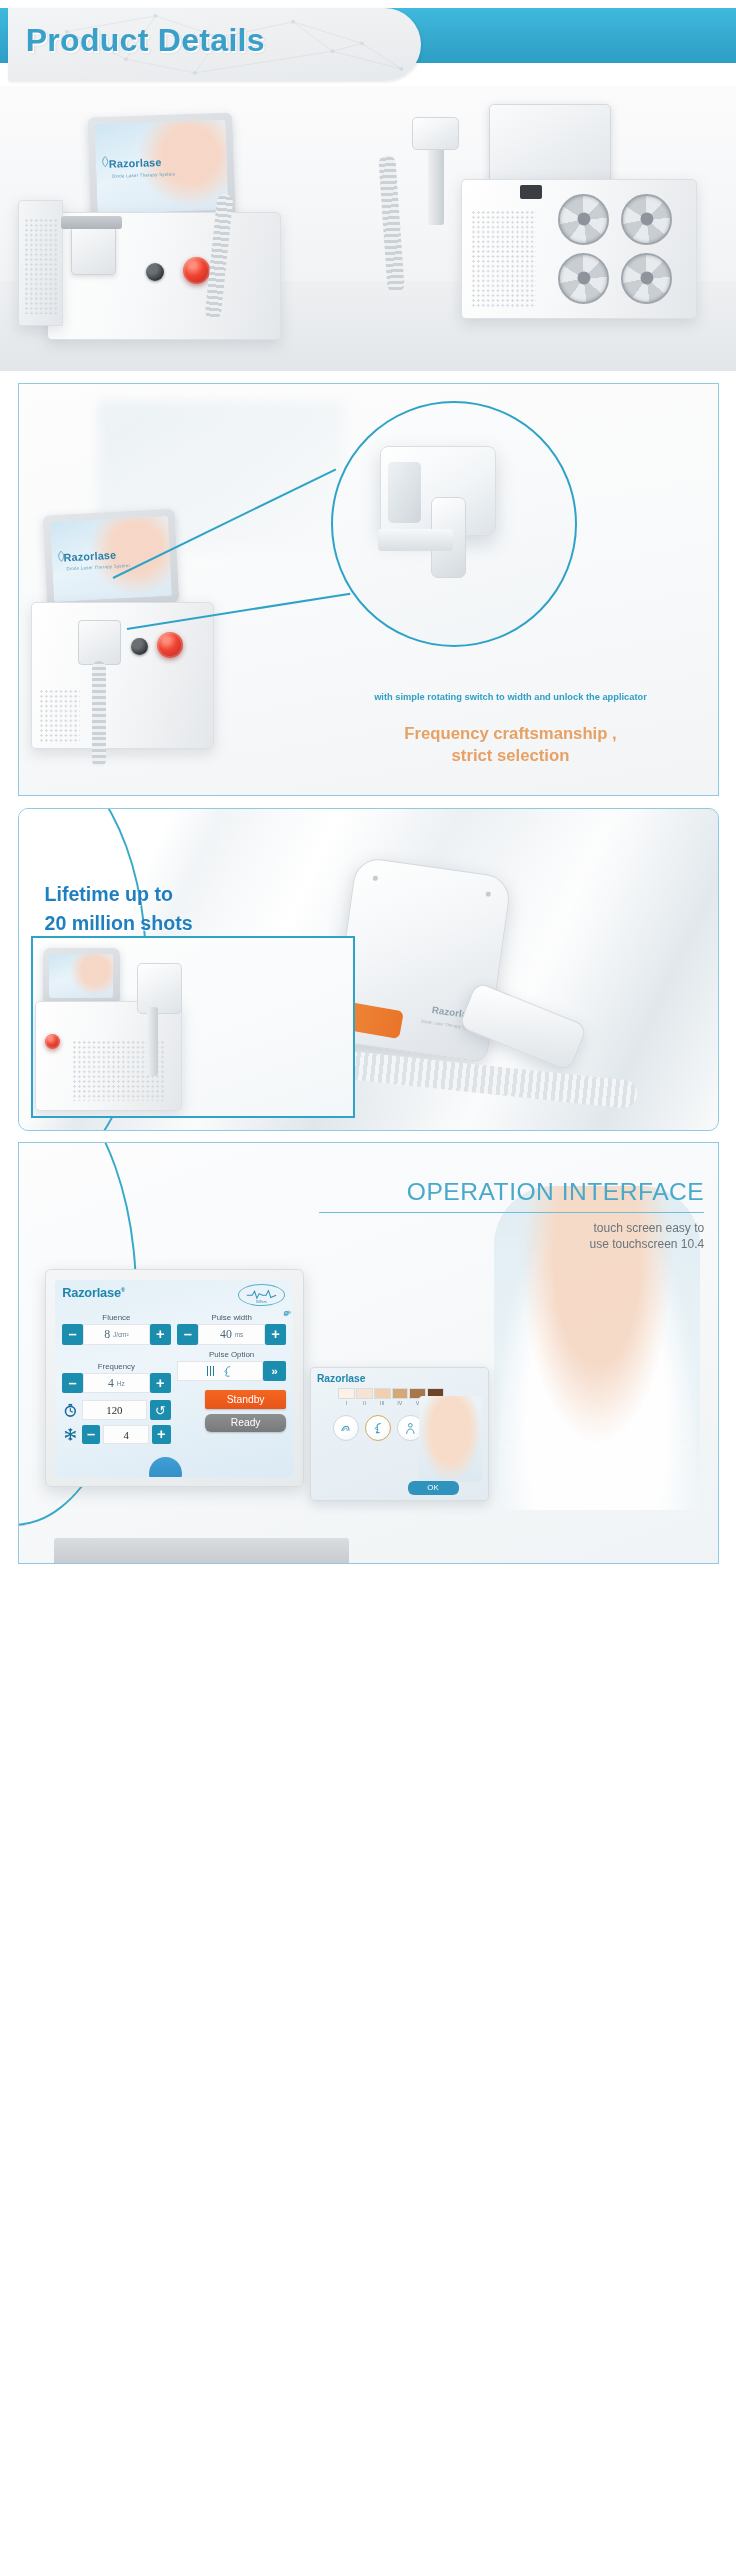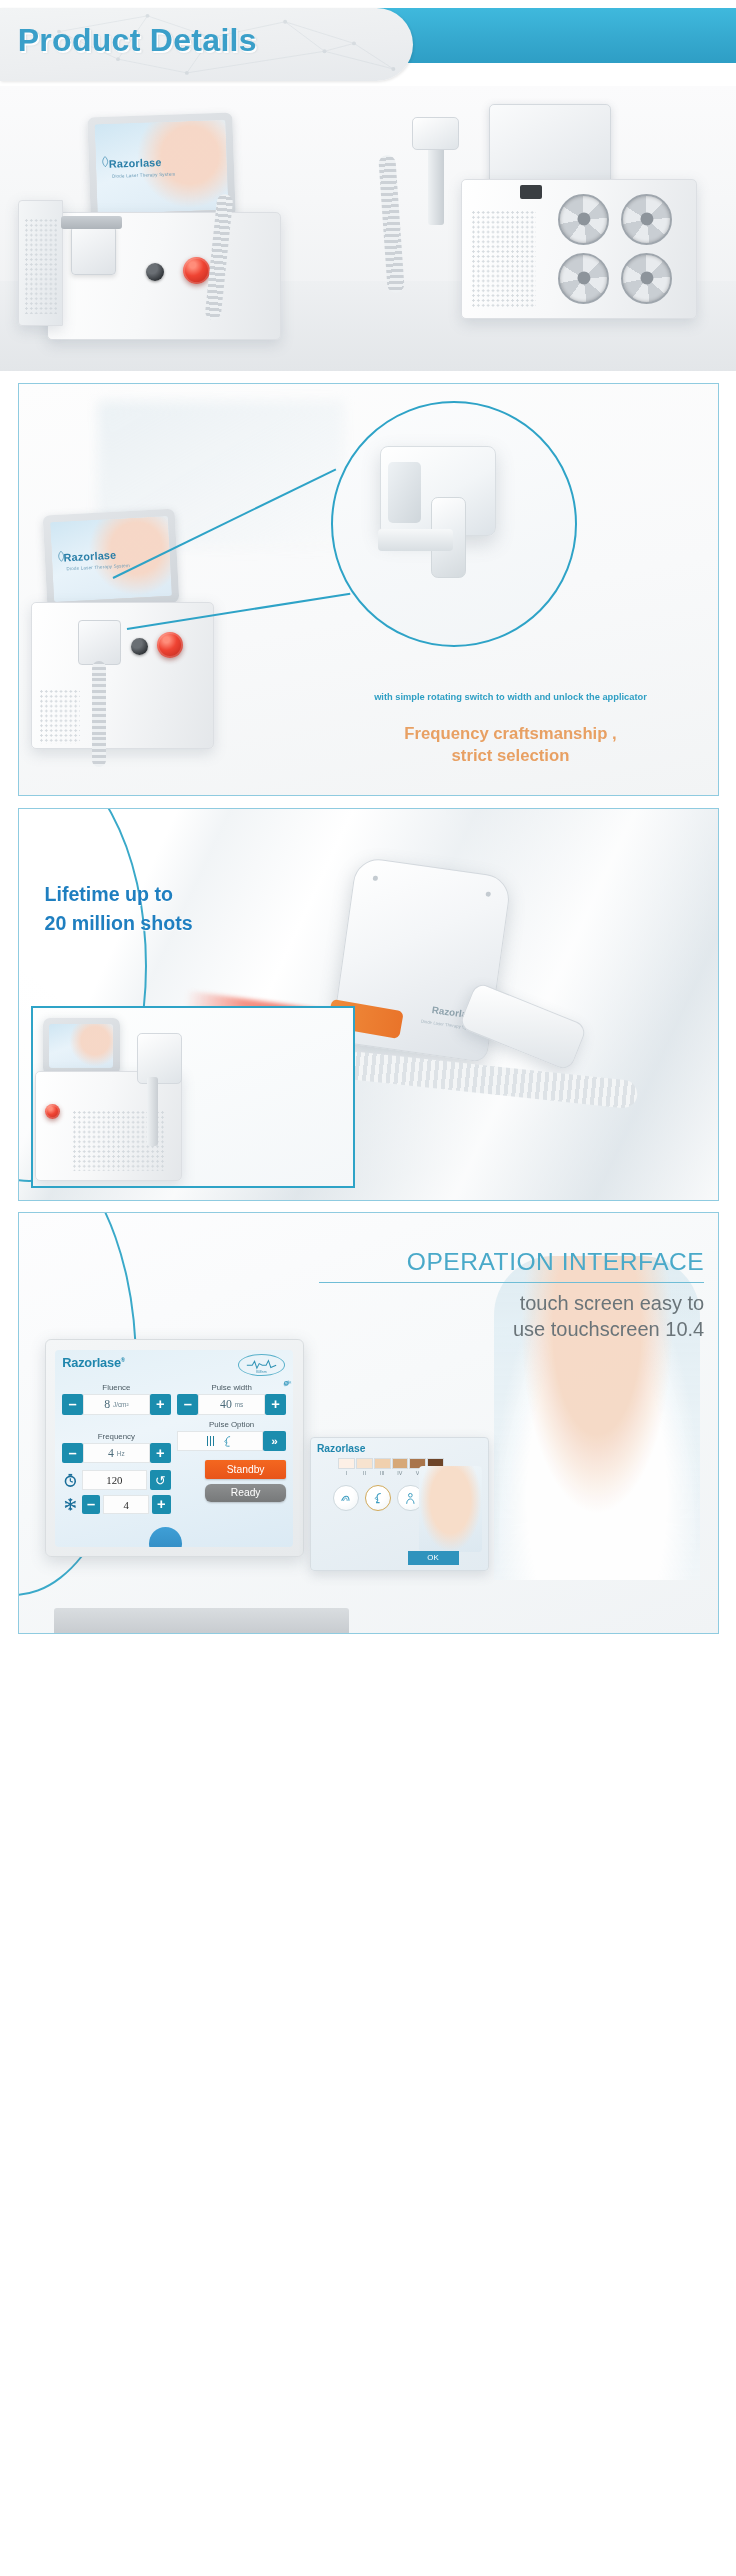--- a/index.html
+++ b/index.html
@@ -21,21 +21,21 @@
     overflow: hidden;
   }
   .header-bar {
     position: absolute;
     left: 0; top: 7.9px;
     width: 737px; height: 55px;
     background: linear-gradient(180deg,#3fb9dd 0%, #36a9cf 55%, #2e9ec5 100%);
   }
   .header-pill {
     position: absolute;
-    left: 0; top: 7.9px;
+    left: 8px; top: 7.9px;
     width: 413px; height: 73px;
     background: linear-gradient(175deg,#f2f4f5 0%, #eceef0 60%, #e6e9ec 100%);
     border-top-right-radius: 39px;
     border-bottom-right-radius: 39px;
     box-shadow: 1px 1px 2.9px rgba(0,0,0,0.10);
     overflow: hidden;
   }
   .header-pill .net {
     position: absolute; inset: 0; opacity: .42;
   }
@@ -164,24 +164,25 @@
   }
   .p2-h3 {
     position: absolute; left: 285px; top: 339px; width: 413px;
     text-align: center;
     font-size: 16.7px; font-weight: bold; color: #e8a063;
     line-height: 1.35;
   }
 
   
   .p3 {
-    height: 393px;
+    height: 323px;
     background:
       radial-gradient(ellipse at 30% 20%, #ffffff 0 35%, rgba(255,255,255,0) 70%),
       linear-gradient(150deg,#eef2f4 0%, #e6ebee 40%, #dfe5e9 100%);
+    border-radius: 10px;
   }
   .cloth {
     position:absolute; inset:0;
     background:
       linear-gradient(115deg, rgba(255,255,255,.85) 0 18%, rgba(228,234,238,.5) 24%, rgba(255,255,255,.8) 38%,
                      rgba(222,229,234,.55) 52%, rgba(255,255,255,.85) 70%, rgba(225,232,237,.6) 86%, rgba(255,255,255,.8) 100%);
   }
   .p3-title {
     position:absolute; left:25.5px; top:71px;
     font-size:19.6px; font-weight:bold; color:#1f7fc0; line-height:1.5;
@@ -223,21 +224,21 @@
     text-align: right;
   }
   .p4-title {
     font-size: 24.6px; color: #49a9c9; letter-spacing: 0.5px;
     font-weight: normal;
   }
   .p4-rule {
     margin: 5.9px 0 7.9px auto; width: 385px; height: 1px; background: #6fbdd6;
   }
   .p4-sub {
-    font-size: 20px; color: #6a7479; line-height: 1.28; font-weight: normal;
+    font-size: 12px; color: #6a7479; line-height: 1.28; font-weight: normal;
   }
   .nurse {
     position:absolute; right: 17.7px; top: 43px;
     width: 206px; height: 324px;
     background:
       radial-gradient(ellipse at 50% 22%, #f6d9c6 0 30%, rgba(246,217,198,0) 52%),
       radial-gradient(ellipse at 50% 74%, #ffffff 0 48%, rgba(255,255,255,0) 70%),
       linear-gradient(180deg, rgba(215,232,240,.75) 0%, rgba(240,246,249,.9) 100%);
     border-radius: 59px 59px 0 0;
     opacity:.96;
@@ -356,21 +357,21 @@
     width:26.5px; height:26.5px; border-radius:50%;
     background: radial-gradient(circle at 35% 30%, #ffffff 0 45%, #eef3f6 100%);
     border:1px solid #cfd9de;
     display:flex; align-items:center; justify-content:center;
     color:#3c9cc0;
   }
   .circ-ico.gold { border:1.5px solid #d2aa5a; }
   .btn-ok {
     position:absolute; right: 29.5px; bottom: 5.9px;
     width: 51px; height: 13.8px; background:#2f93bd; color:#fff;
-    font-size: 7.9px; border-radius:0;
+    font-size: 7.9px; border-radius:6px;
     display:flex; align-items:center; justify-content:center;
   }
   .laptop-base {
     position:absolute; left: 35px; bottom: 0;
     width: 295px; height: 25.5px;
     background: linear-gradient(180deg,#d9dde0 0%,#c8ccd0 100%);
     border-radius: 2.9px 2.9px 0 0;
   }
 </style>
 </head>

